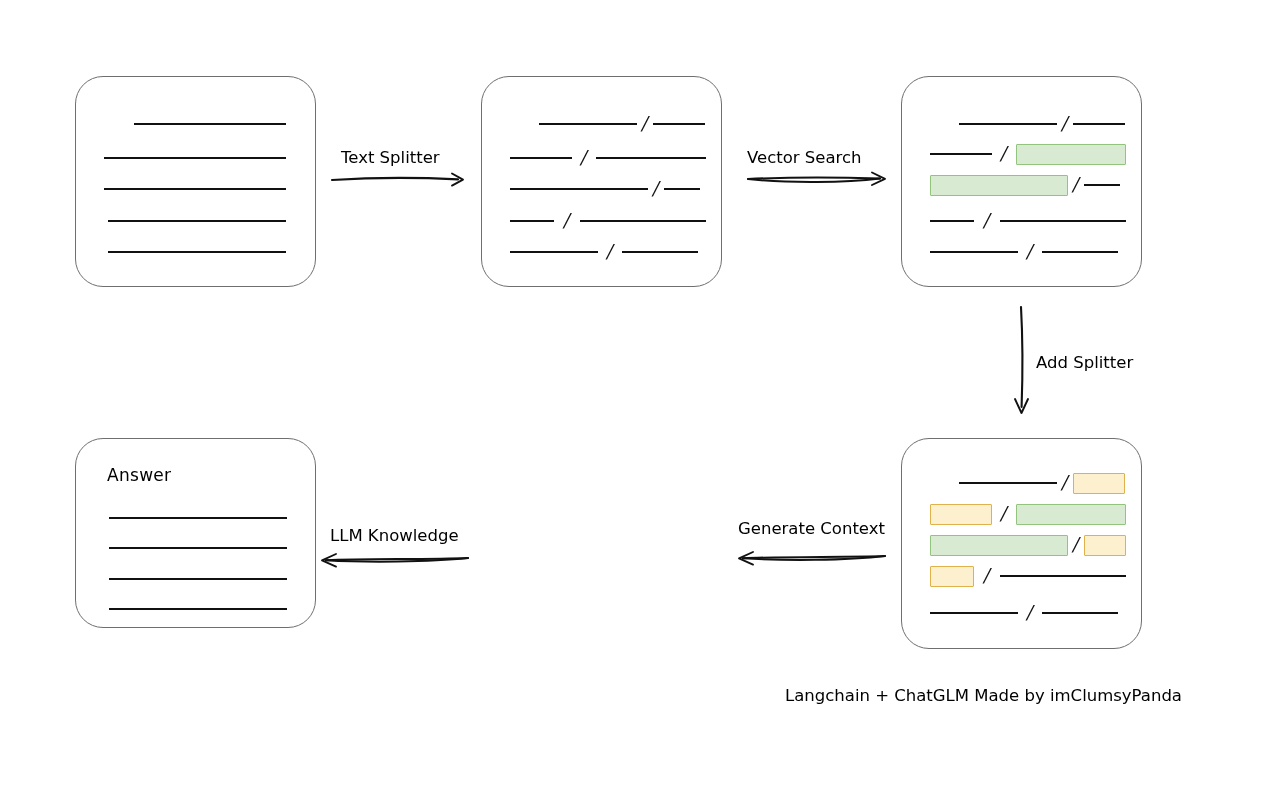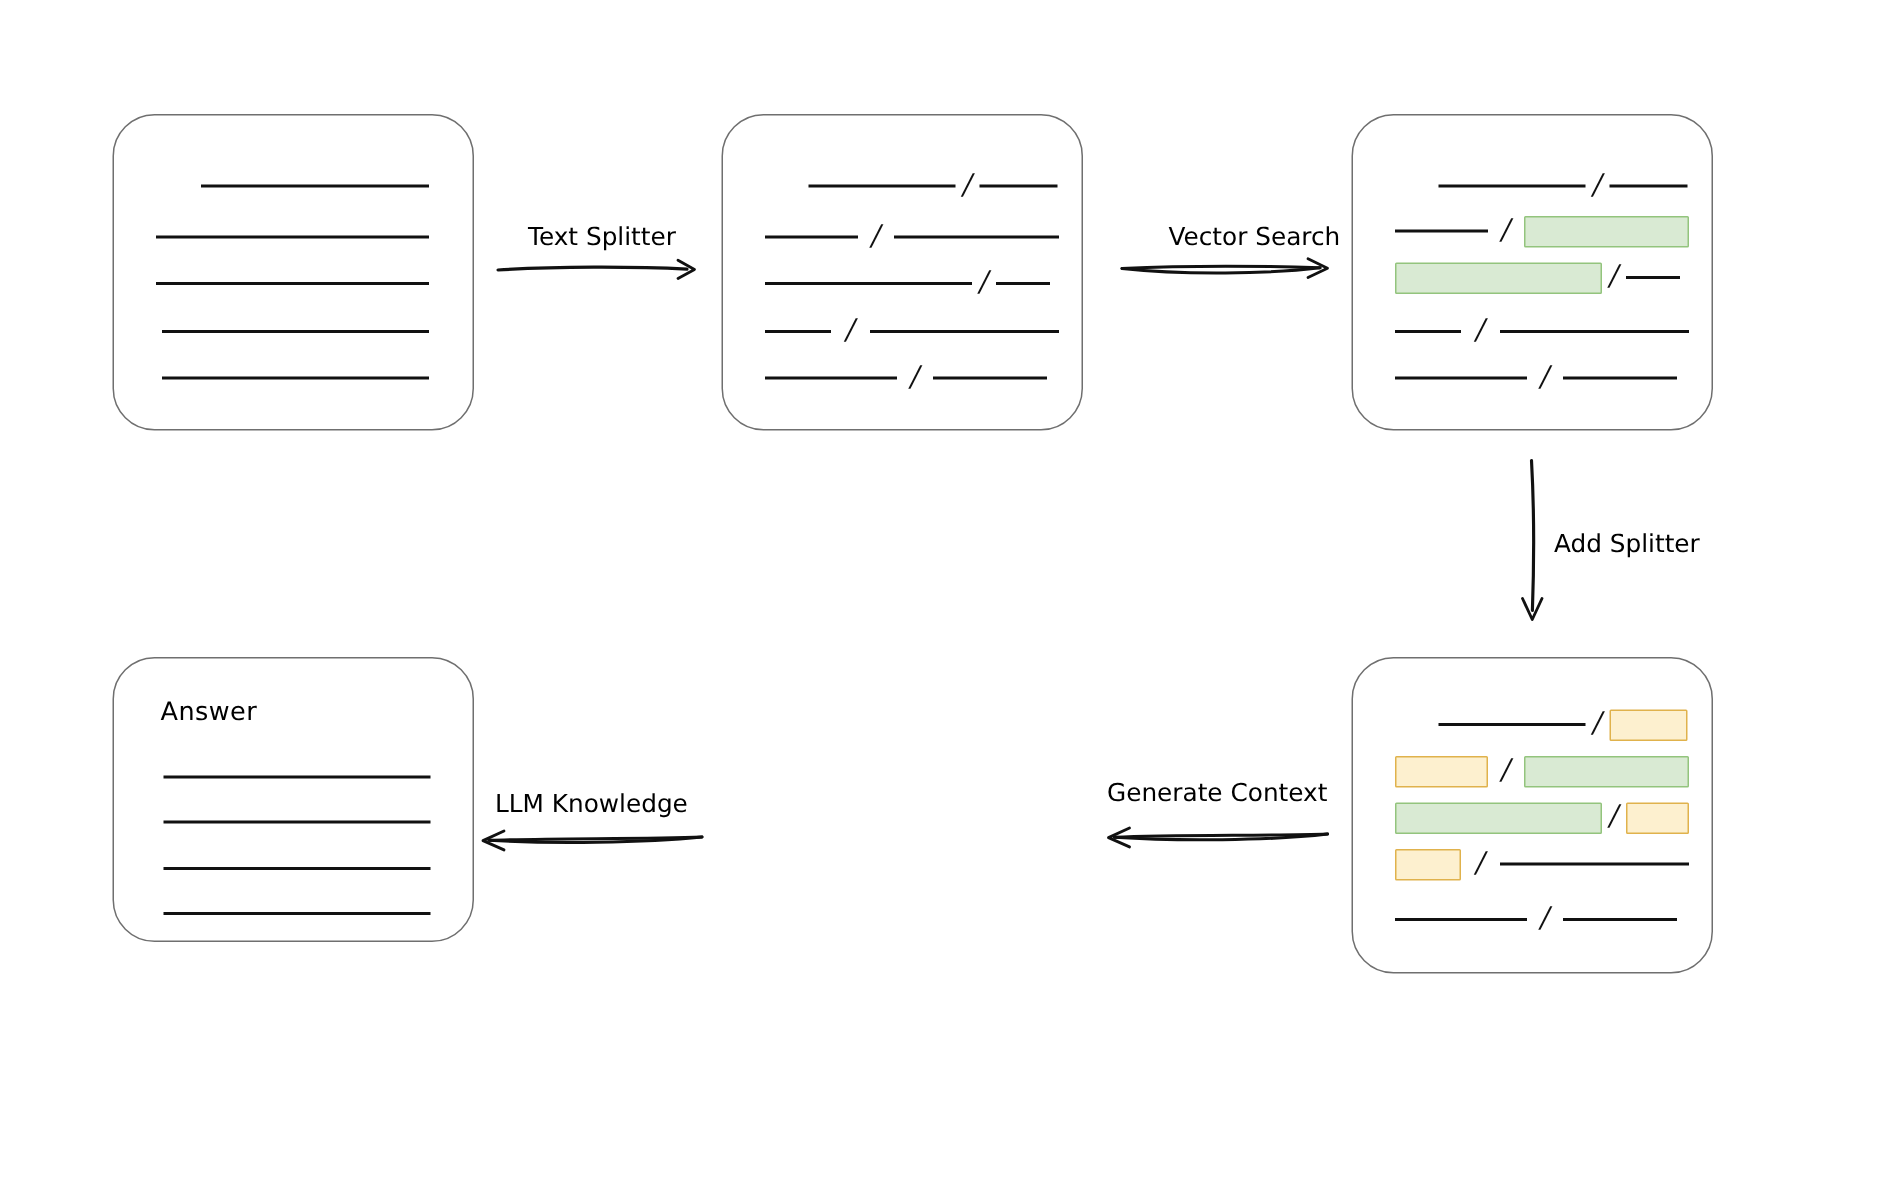--- a/index.html
+++ b/index.html
@@ -123,21 +123,21 @@
       <span class="seg" style="width:182px;"></span>
     </div>
     <div class="row" style="left:32px; top:133px;">
       <span class="seg" style="width:178px;"></span>
     </div>
     <div class="row" style="left:32px; top:164px;">
       <span class="seg" style="width:178px;"></span>
     </div>
   </div>
 
-  <div class="arrow-label" style="left:352px; top:148px;">Text Splitter</div>
+  <div class="arrow-label" style="left:341px; top:148px;">Text Splitter</div>
   <svg class="arrow-svg" style="left:330px; top:170px;" width="140" height="20" viewBox="0 0 140 20">
     <path d="M2,10 C40,7.6 92,7.6 128,9.4" stroke="#111111" stroke-width="2.1" fill="none" stroke-linecap="round"></path>
     <path d="M122,3.5 L133,9.6 L122,15.6" stroke="#111111" stroke-width="1.9" fill="none" stroke-linejoin="round" stroke-linecap="round"></path>
   </svg>
 
   <div class="card" style="left:481px; top:76px; width:241px; height:211px;">
     <div class="row" style="left:28px; top:36px;">
       <span class="seg" style="width:0px;"></span>
       <span class="seg" style="width:98px; margin-left:29px;"></span>
       <span class="slash">/</span>
@@ -158,21 +158,21 @@
       <span class="slash" style="padding:0 10px 2px 10px;">/</span>
       <span class="seg" style="width:126px;"></span>
     </div>
     <div class="row" style="left:28px; top:164px;">
       <span class="seg" style="width:88px;"></span>
       <span class="slash" style="padding:0 9px 2px 9px;">/</span>
       <span class="seg" style="width:76px;"></span>
     </div>
   </div>
 
-  <div class="arrow-label" style="left:747px; top:148px;margin-left:32px;">Vector Search</div>
+  <div class="arrow-label" style="left:747px; top:148px;">Vector Search</div>
   <svg class="arrow-svg" style="left:746px; top:168px;" width="146" height="22" viewBox="0 0 146 22">
     <path d="M2,11 C44,15.5 100,14.6 134,10.5" stroke="#111111" stroke-width="2.0" fill="none" stroke-linecap="round"></path>
     <path d="M2,11 C44,9 100,9.4 134,10.5" stroke="#111111" stroke-width="2.0" fill="none" stroke-linecap="round"></path>
     <path d="M126,4.5 L139,10.8 L126,17" stroke="#111111" stroke-width="1.9" fill="none" stroke-linejoin="round" stroke-linecap="round"></path>
   </svg>
 
   <div class="card" style="left:901px; top:76px; width:241px; height:211px;">
     <div class="row" style="left:28px; top:36px;">
       <span class="seg" style="width:98px; margin-left:29px;"></span>
       <span class="slash">/</span>
@@ -250,14 +250,15 @@
   </svg>
 
   <div class="card" style="left:75px; top:438px; width:241px; height:190px;">
     <div class="card-title" style="left:31px; top:26px;">Answer</div>
     <div class="plain-line" style="left:33px; top:78px; width:178px;"></div>
     <div class="plain-line" style="left:33px; top:108px; width:178px;"></div>
     <div class="plain-line" style="left:33px; top:139px; width:178px;"></div>
     <div class="plain-line" style="left:33px; top:169px; width:178px;"></div>
   </div>
 
+  <div class="footer" style="left:785px; top:686px;">Langchain + ChatGLM Made by imClumsyPanda</div>
 
 </div>
 
 </body></html>

